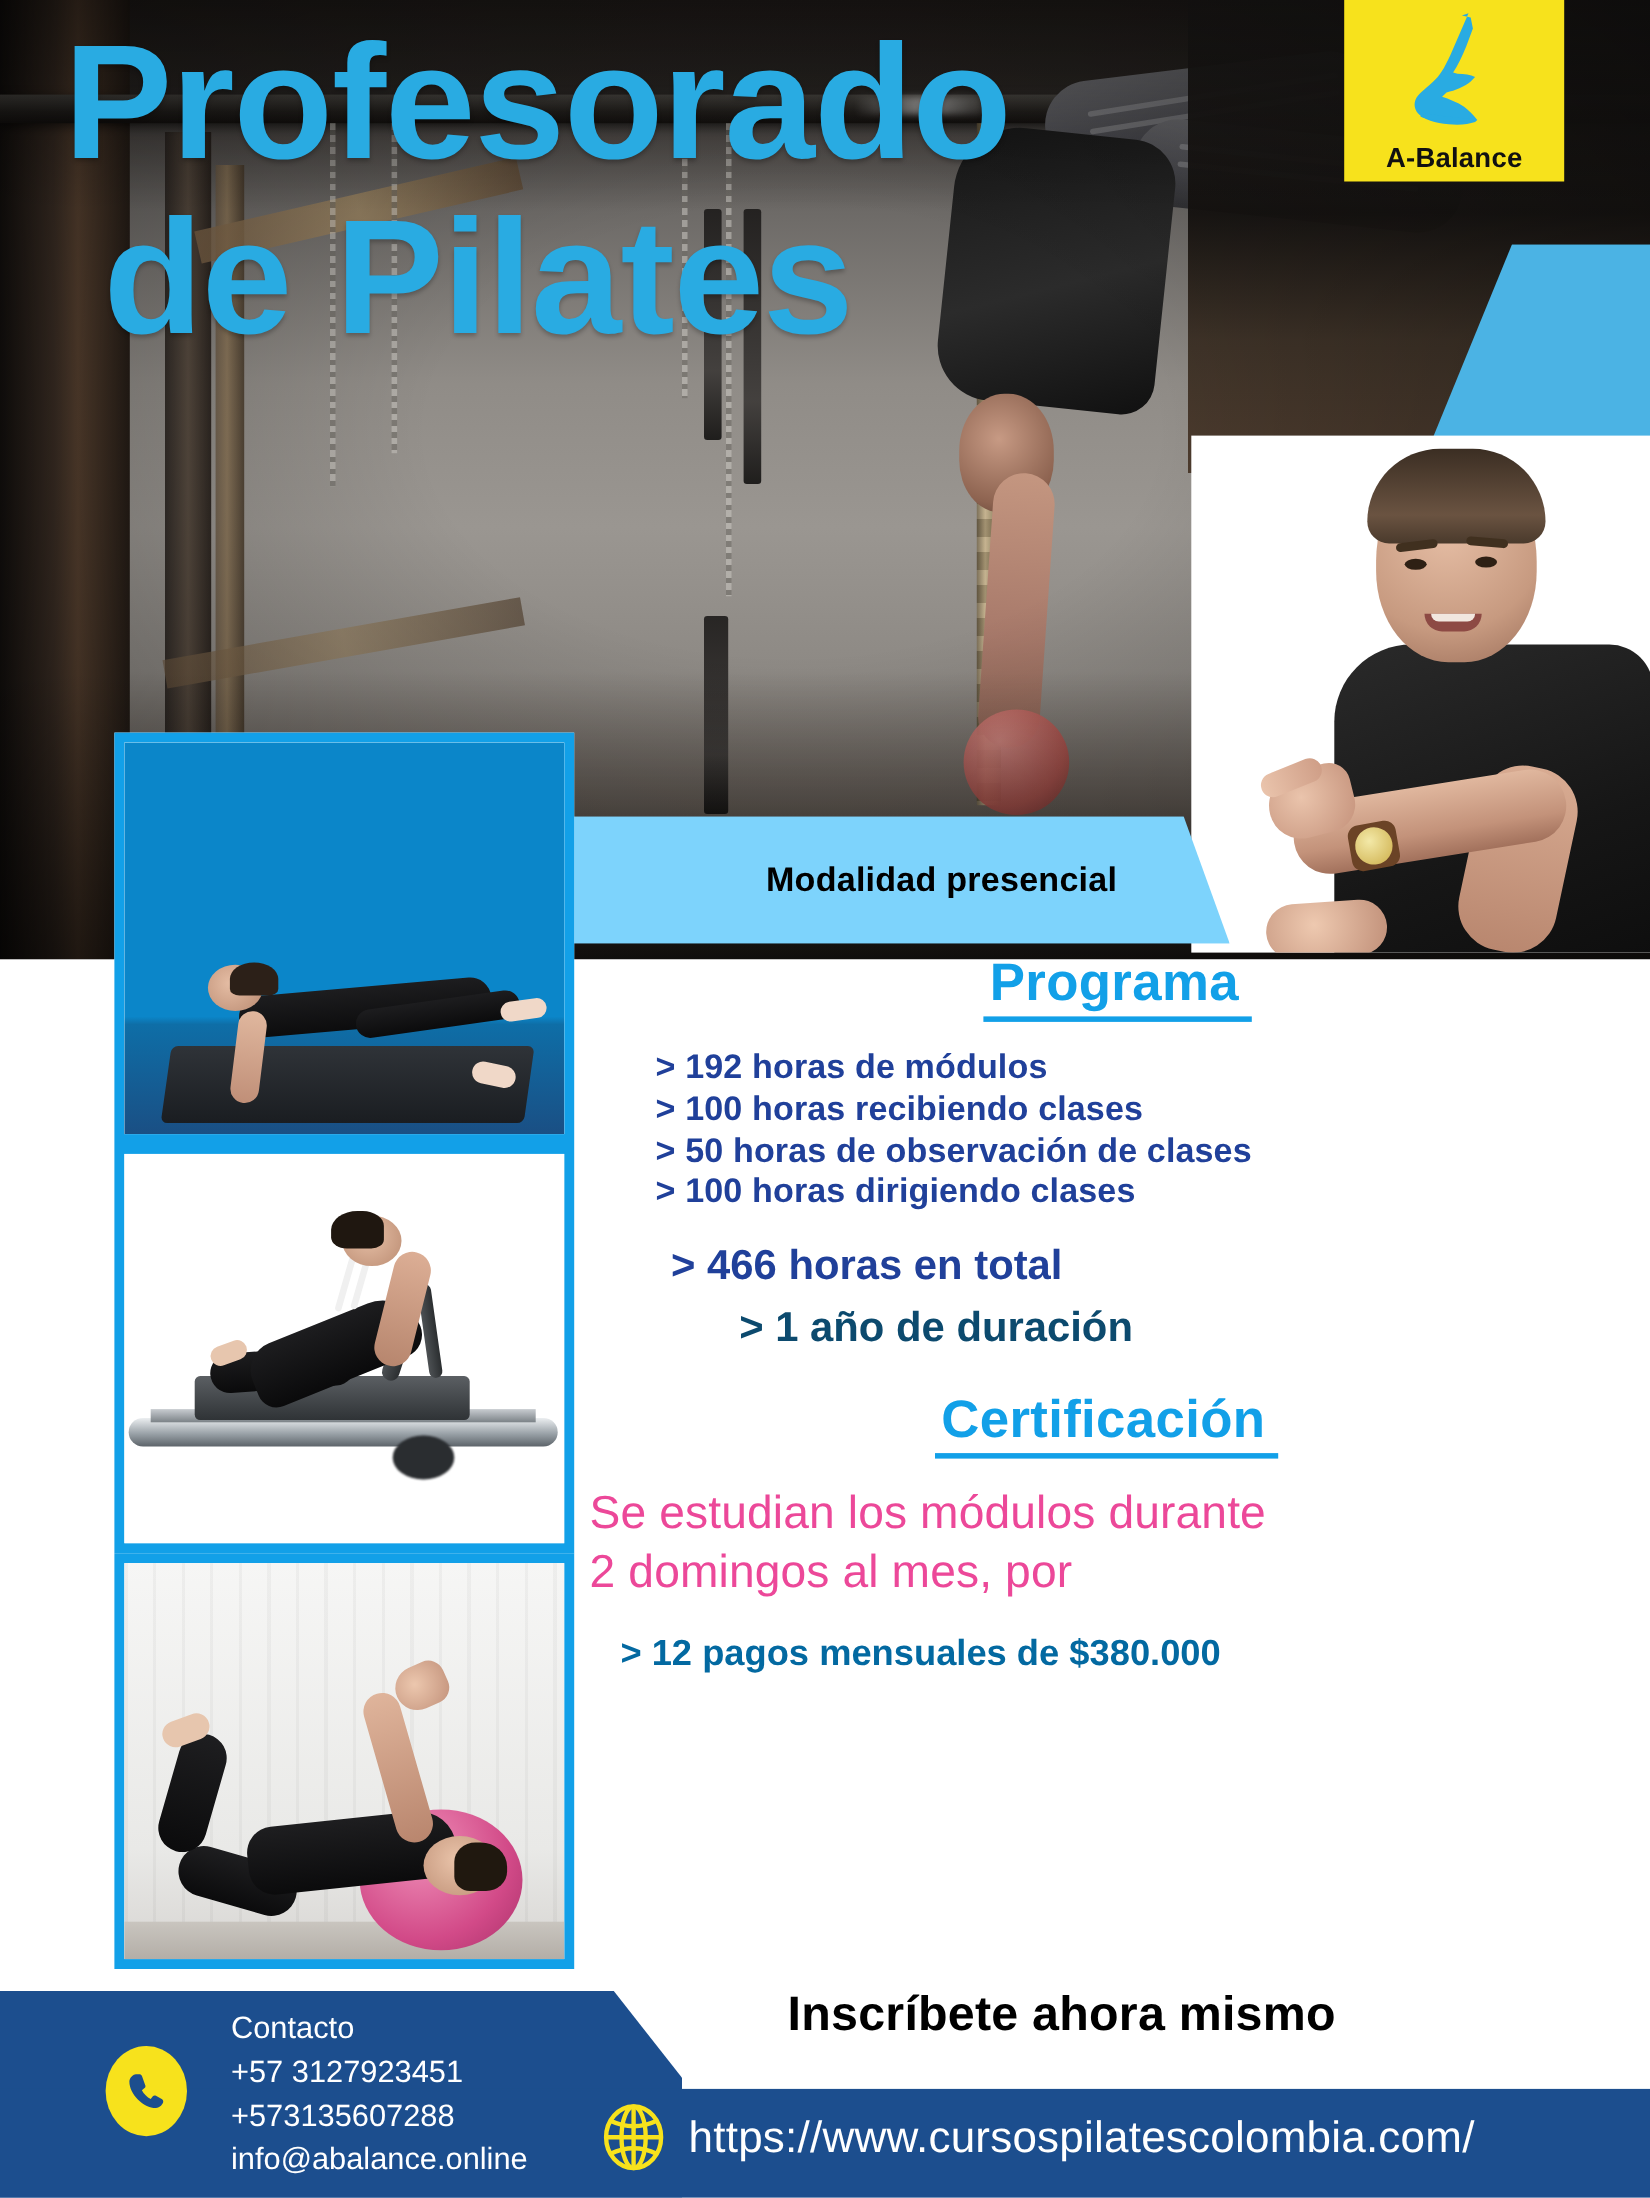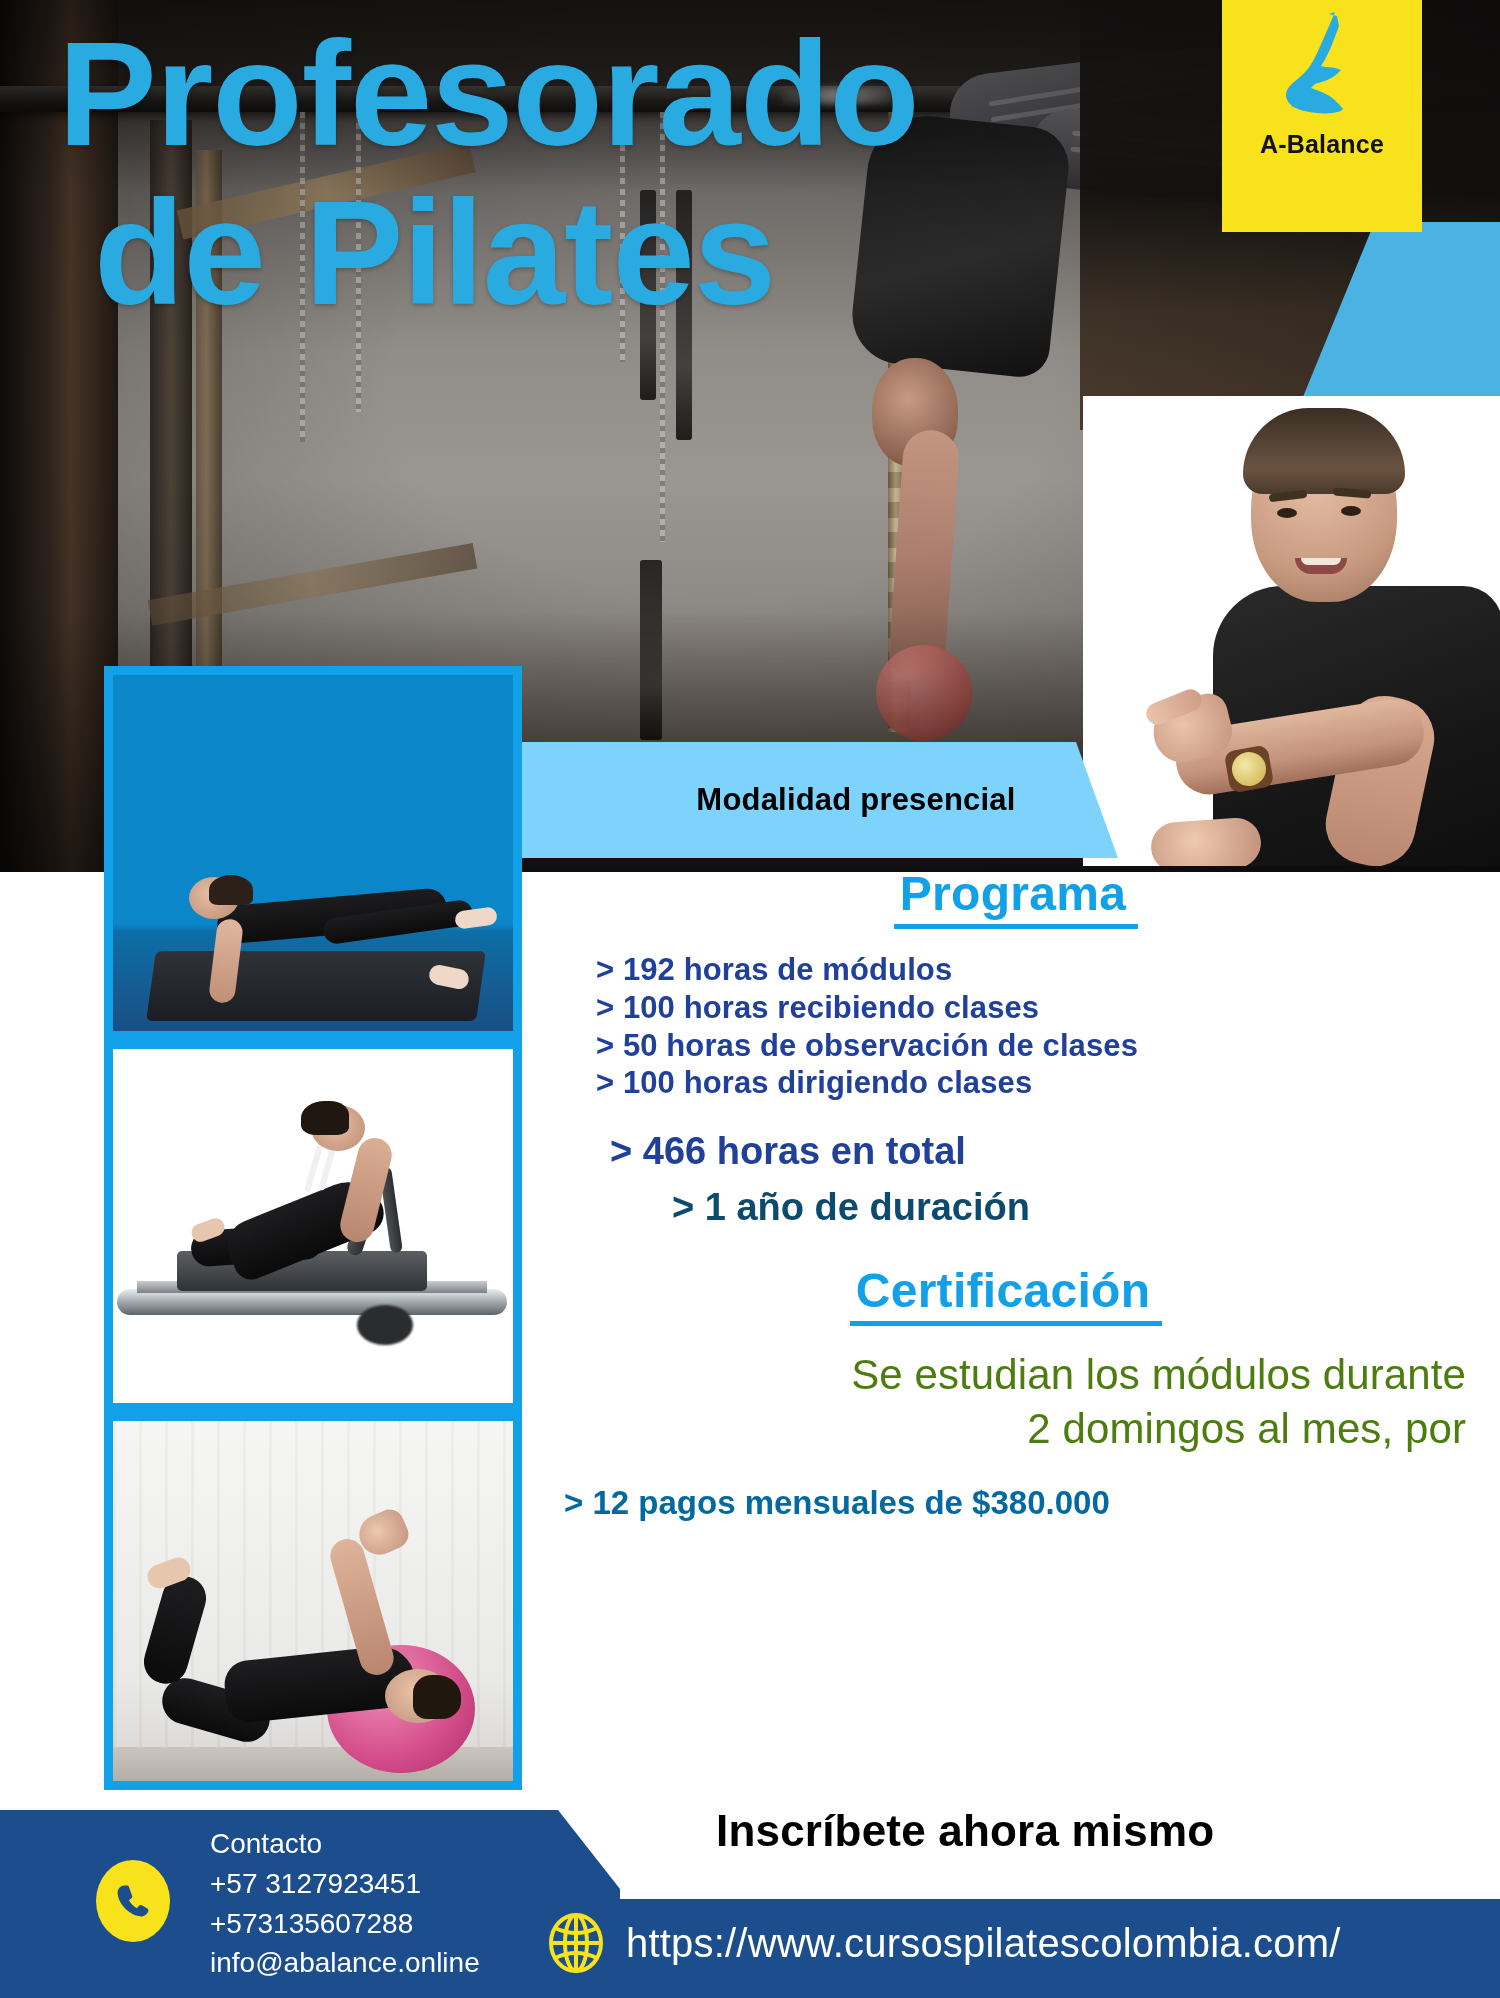--- a/index.html
+++ b/index.html
@@ -130,21 +130,21 @@
   .title {
     position:absolute; left:58px; top:24px; width:1120px;
     color:#29ABE2; font-weight:700; letter-spacing:-1px; line-height:.95;
     text-shadow:0 2px 4px rgba(0,0,0,.25);
   }
   .title-l1 { font-size:148px; display:block; }
   .title-l2 { font-size:148px; display:block; margin-top:18px; padding-left:36px; }
 
   
   .logo-box {
-    position:absolute; left:1222px; top:0; width:200px; height:232px;
+    position:absolute; left:1222px; top:0; width:200px; height:165px;
     background:#F7E21C; display:flex; flex-direction:column;
     align-items:center; justify-content:flex-start; padding-top:8px;
   }
   .logo-mark { width:110px; height:120px; }
   .logo-text {
     font-size:25px; font-weight:700; color:#111; letter-spacing:.2px; margin-top:2px;
   }
 
   
   .corner-accent {
@@ -427,21 +427,21 @@
   .total-line {
     color:#20409A; font-weight:700; font-size:38px;
     margin:28px 0 0 74px;
   }
   .duration-line {
     color:#0c4a6e; font-weight:700; font:700 38px/1.1 "Liberation Sans", sans-serif;
     margin:14px 0 0 136px;
   }
 
   .cert-body {
-    text-align:right; color:#4d7c0f; font-size:42px; line-height:1.28;
+    text-align:left; color:#ec4899; font-size:42px; line-height:1.28;
     margin-top:22px; letter-spacing:.1px;
   }
   .pay-line {
     color:#0369a1; font-weight:700; font-size:33px;
     margin:28px 0 0 28px;
   }
 
   
   .cta {
     position:absolute; left:716px; top:1806px; width:560px;

